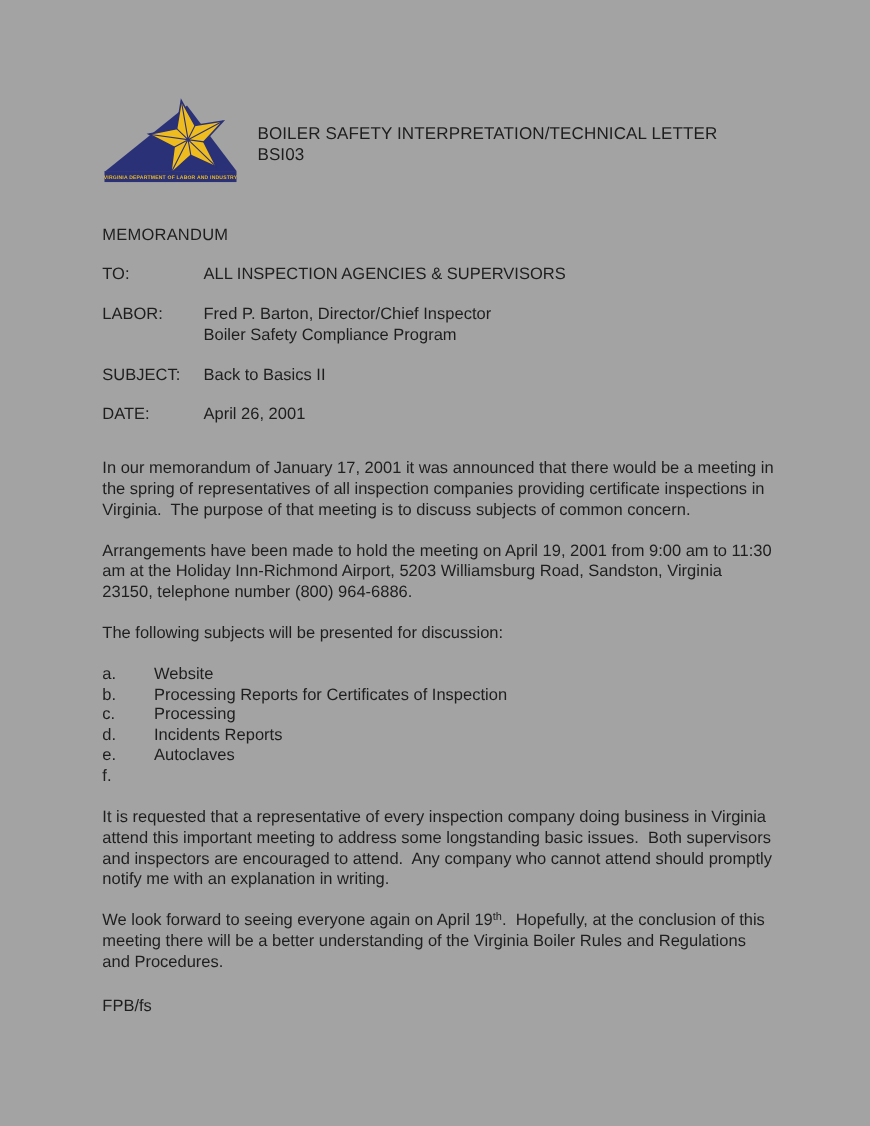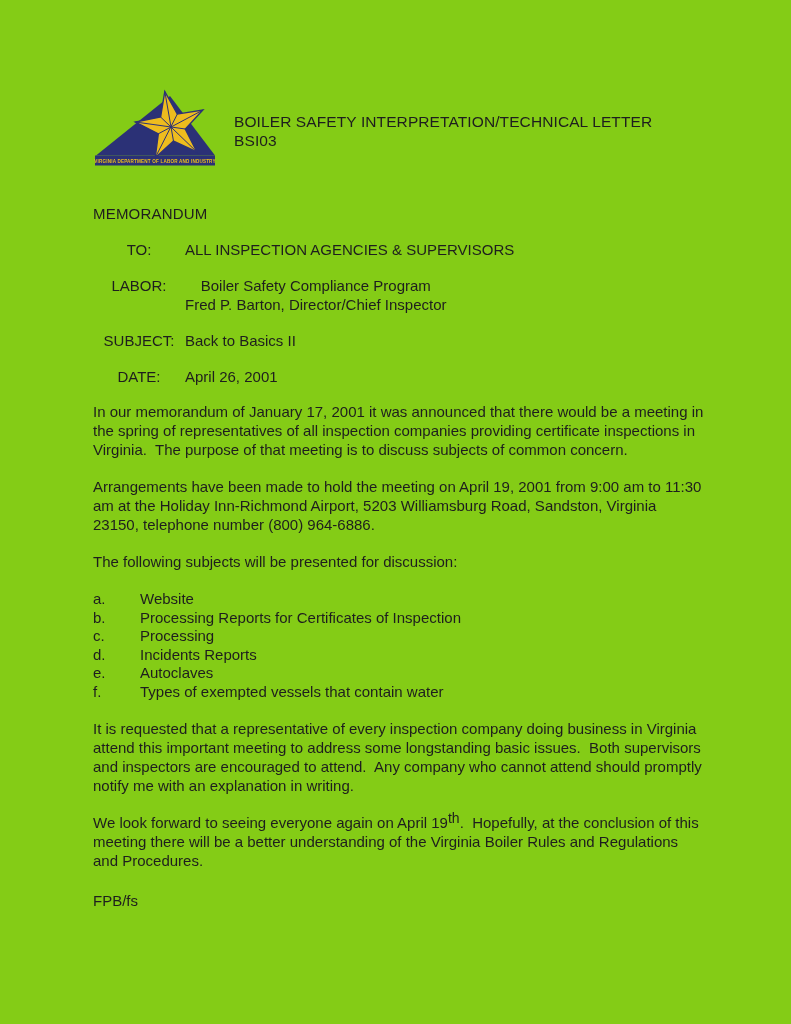--- a/index.html
+++ b/index.html
@@ -4,21 +4,21 @@
 <style>
   * { margin: 0; padding: 0; box-sizing: border-box; }
   html, body { background: #e8e8e8; }
   body { font-family: "Liberation Sans", "DejaVu Sans", sans-serif; }
 
   .page {
     position: relative;
     width: 791px;
     height: 1024px;
     margin: 0 auto;
-    background: #84cc16;
+    background: #a3a3a3;
     color: #1e1e1e;
     padding: 87px 89px 0 93px;
     overflow: hidden;
     font-size: 15px;
     line-height: 19px;
   }
 
   
   .letterhead { display: flex; align-items: flex-start; }
   .logo-svg { width: 125px; height: 90px; flex-shrink: 0; display: block; }
@@ -37,32 +37,32 @@
     line-height: 19px;
     letter-spacing: 0.1px;
   }
 
   
   .memo-heading {
     margin-top: 27px;
     letter-spacing: 0.2px;
   }
   .memo-rows { margin-top: 1px; }
-  .memo-row { display: flex; margin-top: 17px; text-align: center; }
+  .memo-row { display: flex; margin-top: 17px; }
   .memo-label { width: 92px; flex-shrink: 0; }
   .memo-value-line { }
 
   
-  .body-block { margin-top: 16px; width: 611px; }
+  .body-block { margin-top: 30px; width: 611px; }
   .para {
     margin-bottom: 18px;
     white-space: pre-wrap;
   }
   .para sup {
-    font-size: 14px;
+    font-size: 10px;
     line-height: 0;
     vertical-align: baseline;
     position: relative;
     top: -5px;
   }
   .subject-list { margin: 19px 0 18px 0; }
   .list-row { display: flex; line-height: 18.5px; }
   .list-label { width: 47px; flex-shrink: 0; }
   .initials { margin-top: 21px; }
 </style>
@@ -97,22 +97,22 @@
     <div class="memo-row">
       <div class="memo-label">TO:</div>
       <div class="memo-value">
         <div class="memo-value-line">ALL INSPECTION AGENCIES &amp; SUPERVISORS</div>
       </div>
     </div>
 
     <div class="memo-row">
       <div class="memo-label">LABOR:</div>
       <div class="memo-value">
+        <div class="memo-value-line">Fred P. Barton, Director/Chief Inspector</div>
         <div class="memo-value-line">Boiler Safety Compliance Program</div>
-        <div class="memo-value-line">Fred P. Barton, Director/Chief Inspector</div>
       </div>
     </div>
 
     <div class="memo-row">
       <div class="memo-label">SUBJECT:</div>
       <div class="memo-value">
         <div class="memo-value-line">Back to Basics II</div>
       </div>
     </div>
 
@@ -149,21 +149,20 @@
       <div class="list-row">
         <div class="list-label">d.</div>
         <div class="list-text">Incidents Reports</div>
       </div>
       <div class="list-row">
         <div class="list-label">e.</div>
         <div class="list-text">Autoclaves</div>
       </div>
       <div class="list-row">
         <div class="list-label">f.</div>
-        <div class="list-text">Types of exempted vessels that contain water</div>
       </div>
     </div>
 
     <p class="para">It is requested that a representative of every inspection company doing business in Virginia attend this important meeting to address some longstanding basic issues.  Both supervisors and inspectors are encouraged to attend.  Any company who cannot attend should promptly notify me with an explanation in writing.</p>
 
     <p class="para"><span>We look forward to seeing everyone again on April 19</span><sup>th</sup><span>.  Hopefully, at the conclusion of this meeting there will be a better understanding of the Virginia Boiler Rules and Regulations and Procedures.</span></p>
 
     <div class="initials">FPB/fs</div>
 
   </div>

